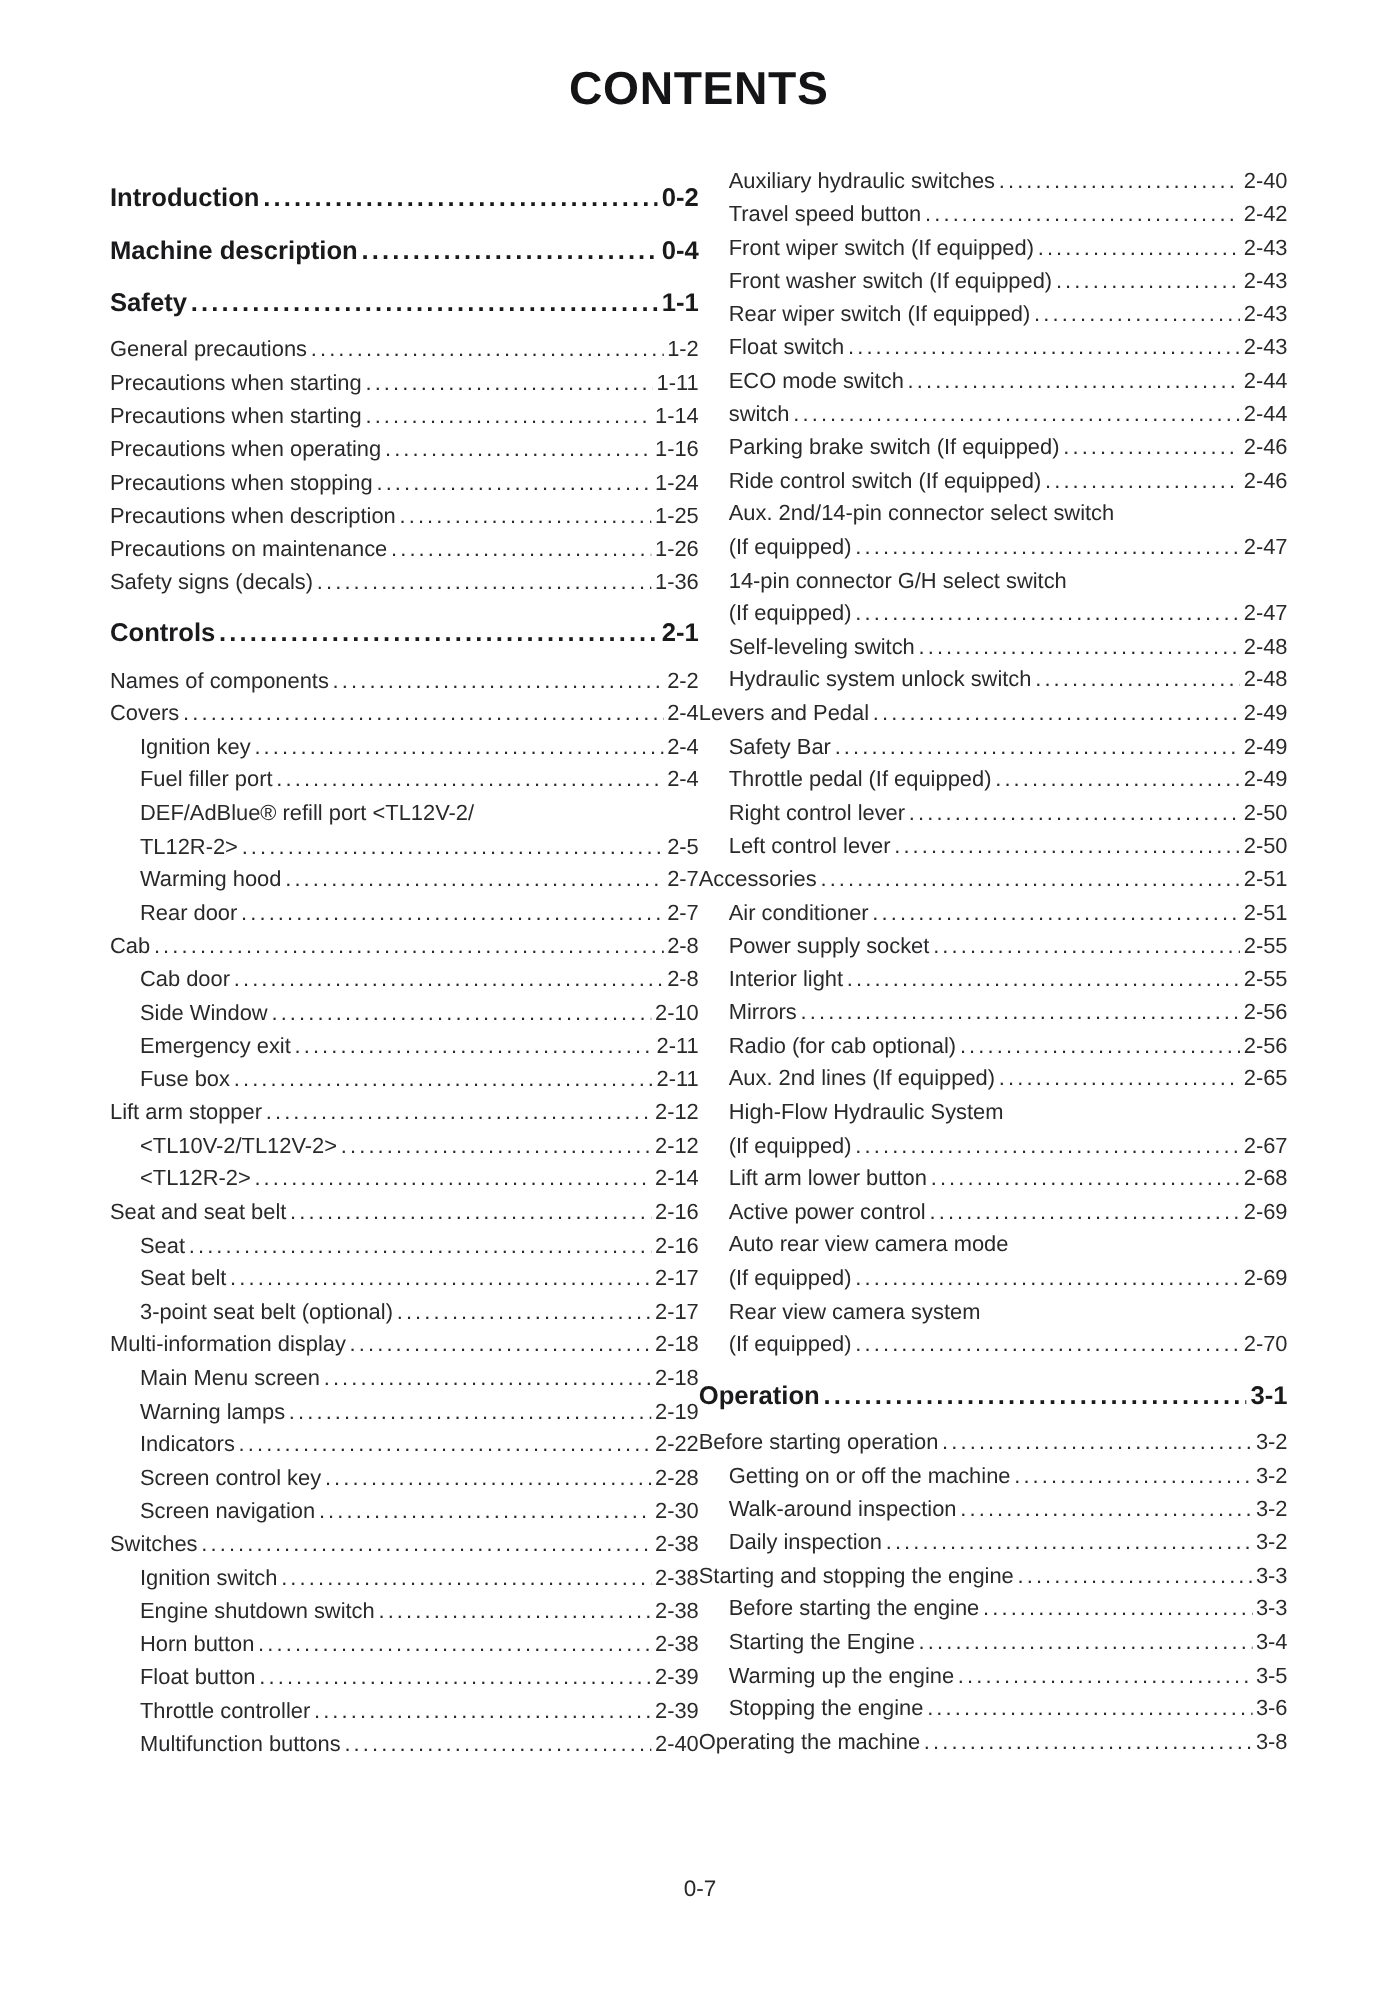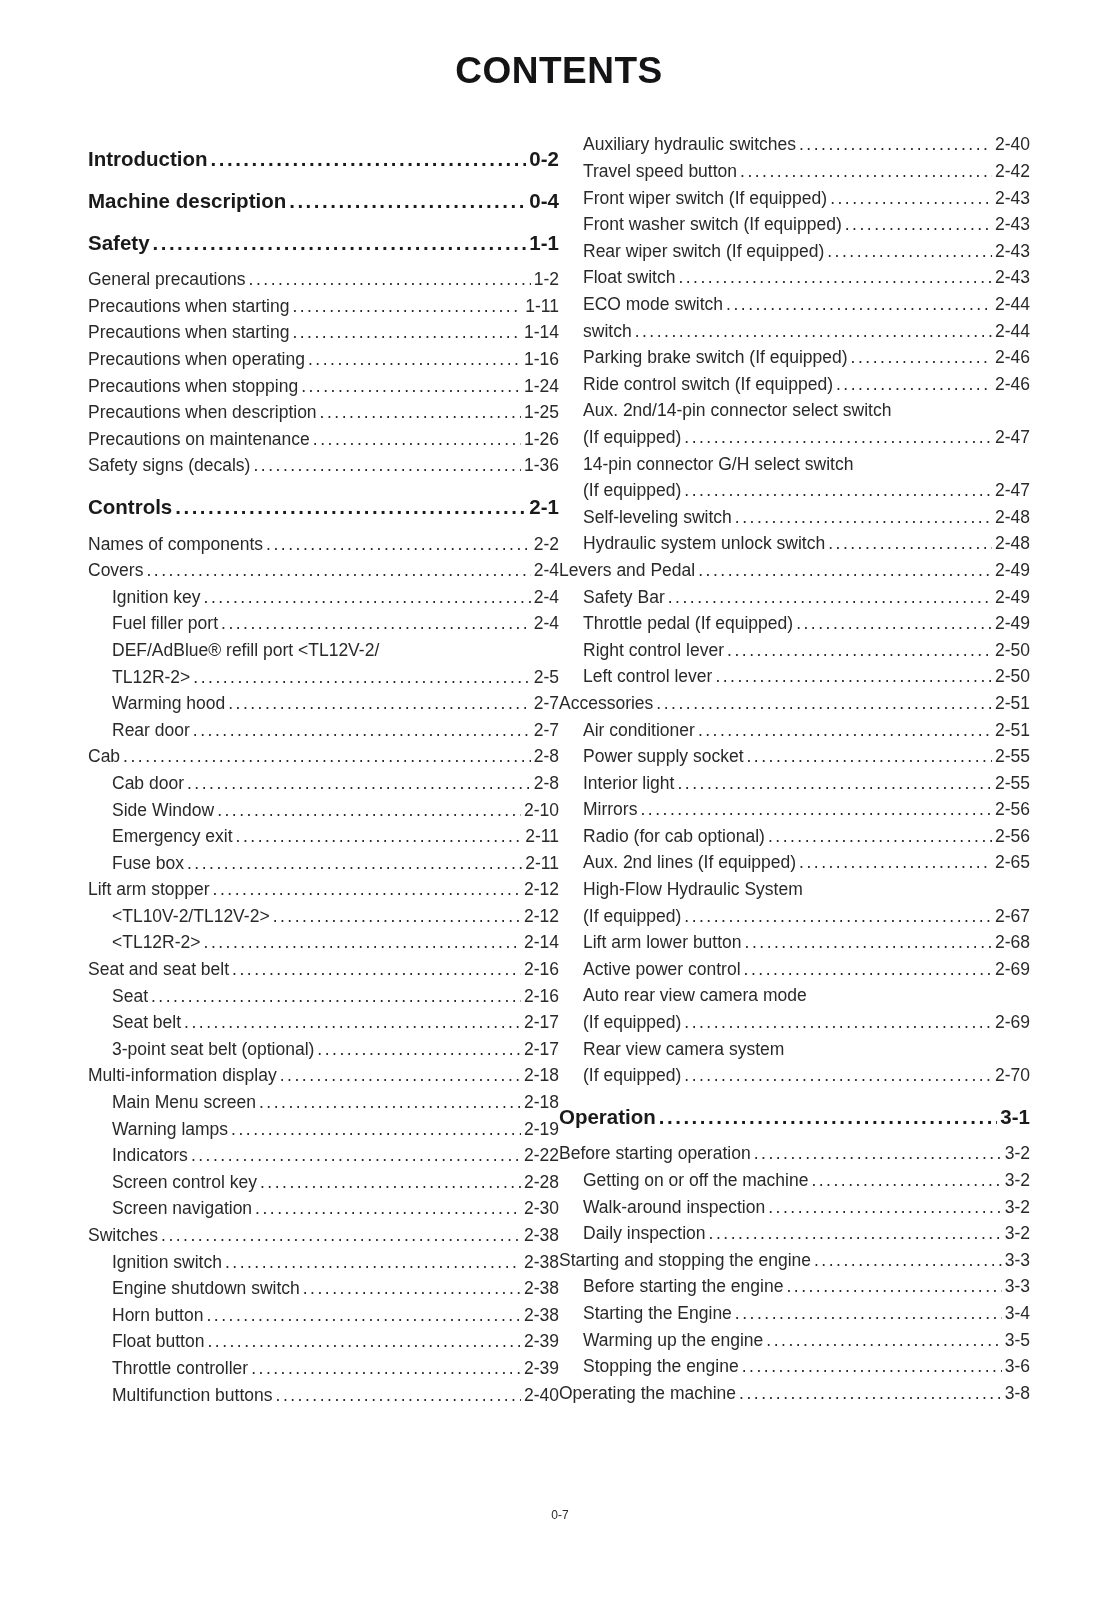--- a/index.html
+++ b/index.html
@@ -50,21 +50,21 @@
     letter-spacing: 2.5px;
   }
   .pnum { white-space: nowrap; }
 
   .doc-footer {
     position: absolute;
     left: 0;
     bottom: 78px;
     width: 100%;
     text-align: center;
-    font-size: 12px;
+    font-size: 18px;
     color: #29292b;
   }
 </style>
 </head>
 <body>
 
 <div class="doc-page">
   <h1 class="doc-title">CONTENTS</h1>
   <div class="columns">
     <div class="col">

